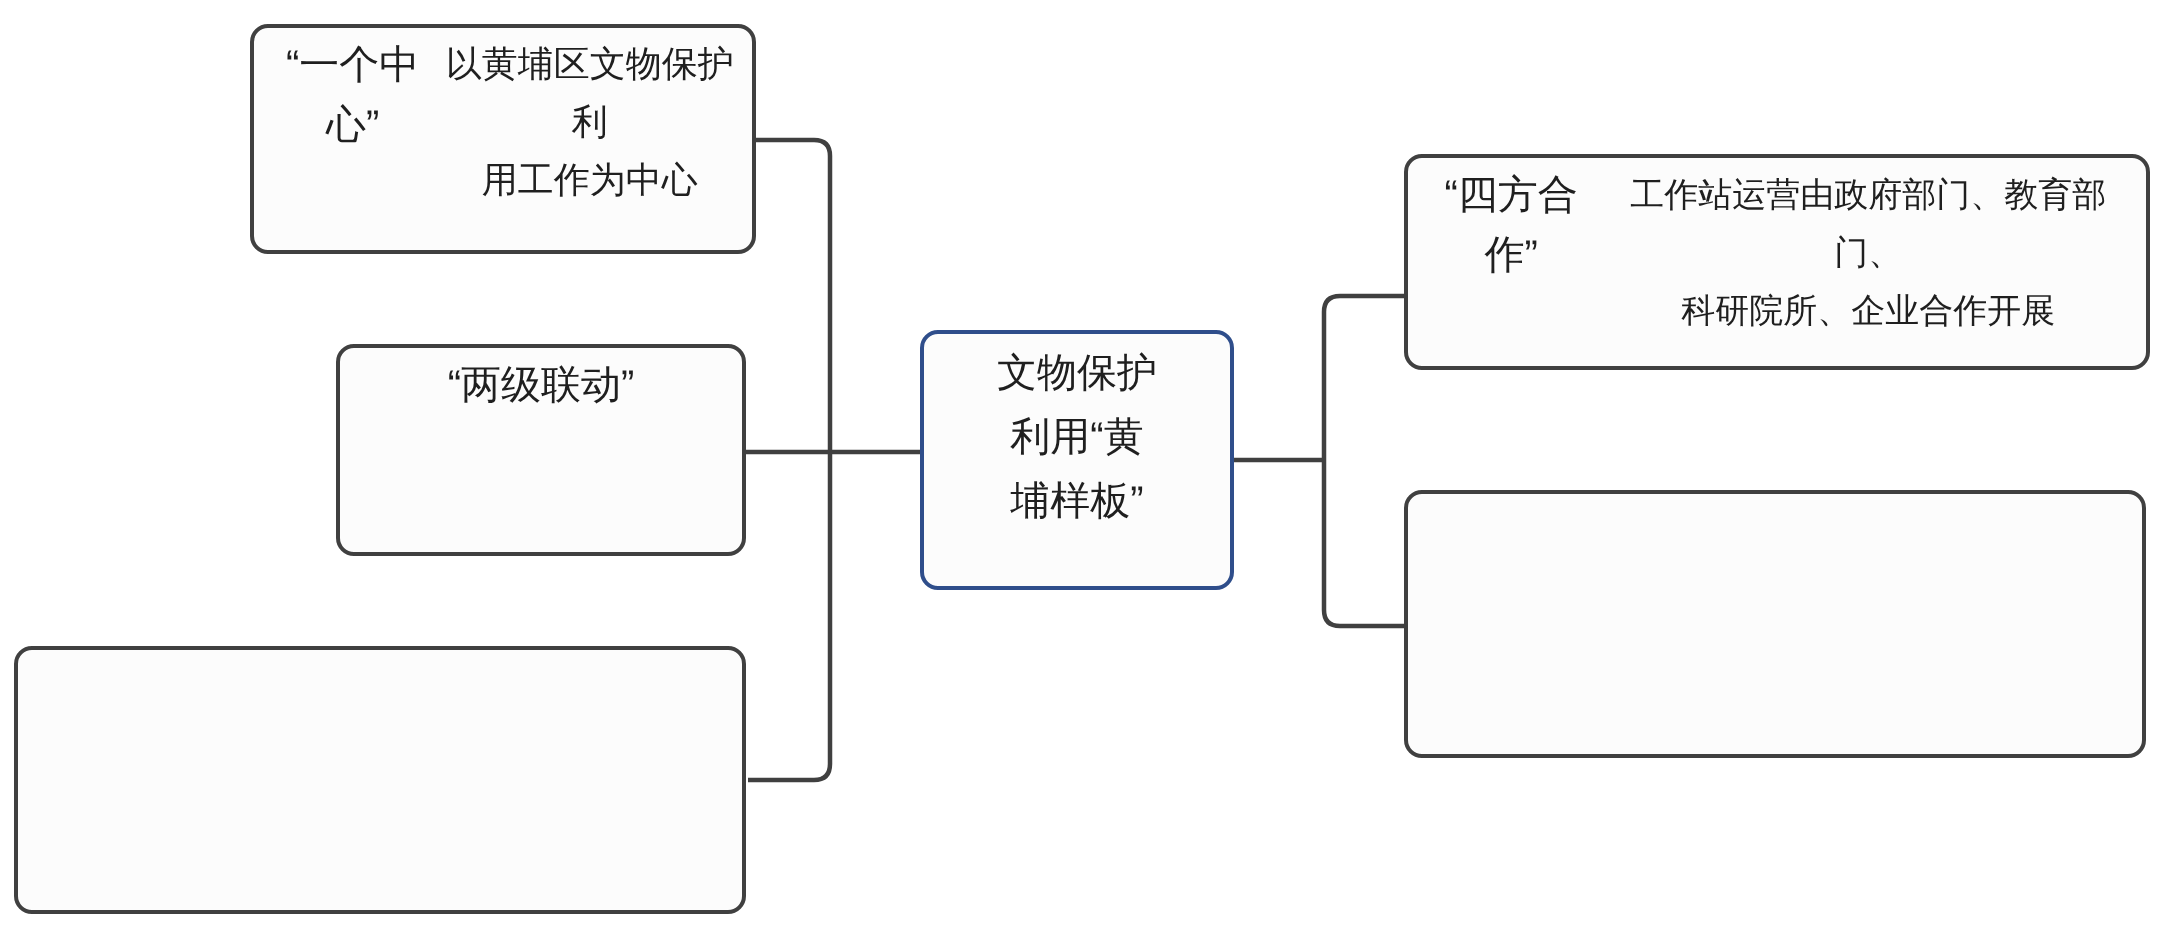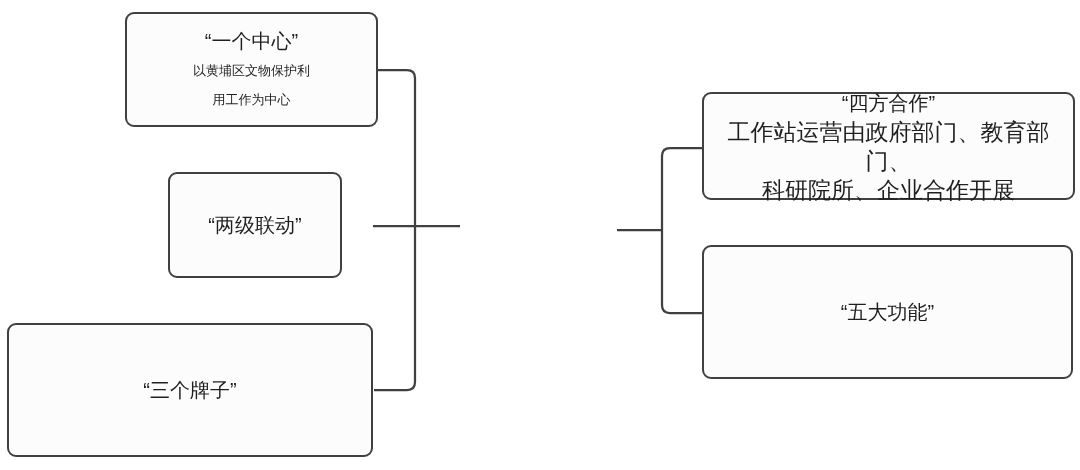--- a/index.html
+++ b/index.html
@@ -31,49 +31,48 @@
     fill:none;
     stroke:var(--connector);
     stroke-width:2.25;
   }
   .node{
     position:absolute;
     border:2.25px solid var(--node-border);
     border-radius:9px;
     background:var(--node-fill);
     display:flex;
-    flex-direction:column;
+    flex-direction:row;
     justify-content:center;
-    align-items:center;
     text-align:center;
     padding:4px 6px;
   }
   .node .title{
     font-size:20px;
     line-height:30px;
     white-space:pre-line;
   }
   .node .body{
-    font-size:13px;
+    font-size:18px;
     line-height:29px;
     white-space:pre-line;
   }
-  .node-right .body{font-size:23px;line-height:29px;}
+  .node-right .body{font-size:17px;line-height:29px;}
   .node-center{
     border-color:var(--center-border);
     font-size:20px;
     line-height:32px;
     white-space:pre-line;
   }
   
   #node-one-center   {left:125px; top:12px;  width:253px; height:115px;}
-  #node-two-level    {left:168px; top:172px; width:174px; height:106px;}
+  #node-two-level    {left:168px; top:172px; width:205px; height:106px;}
   #node-three-brands {left:7px;   top:323px; width:366px; height:134px;}
   #node-center       {left:460px; top:165px; width:157px; height:130px;}
-  #node-four-coop    {left:702px; top:92px;  width:373px; height:108px;}
+  #node-four-coop    {left:702px; top:77px;  width:373px; height:108px;}
   #node-five-func    {left:702px; top:245px; width:371px; height:134px;}
 </style>
 </head>
 <body>
 
 <div class="canvas">
 
   <svg class="connectors" viewBox="0 0 1080 470" xmlns="http://www.w3.org/2000/svg">
 
     <path d="M 377 70 H 407 Q 415 70 415 78 V 382 Q 415 390 407 390 H 374"></path>
@@ -89,27 +88,28 @@
     <div class="title">“一个中心”</div>
     <div class="body">以黄埔区文物保护利
 用工作为中心</div>
   </div>
 
   <div class="node node-left" id="node-two-level">
     <div class="title">“两级联动”</div>
   </div>
 
   <div class="node node-left" id="node-three-brands">
-    <div class="title">“三个牌子”</div>
   </div>
 
+  <div class="node node-center" id="node-center">文物保护
+利用“黄
+埔样板”</div>
 
   <div class="node node-right" id="node-four-coop">
     <div class="title">“四方合作”</div>
     <div class="body">工作站运营由政府部门、教育部门、
 科研院所、企业合作开展</div>
   </div>
 
   <div class="node node-right" id="node-five-func">
-    <div class="title">“五大功能”</div>
   </div>
 
 </div>
 
 </body></html>

